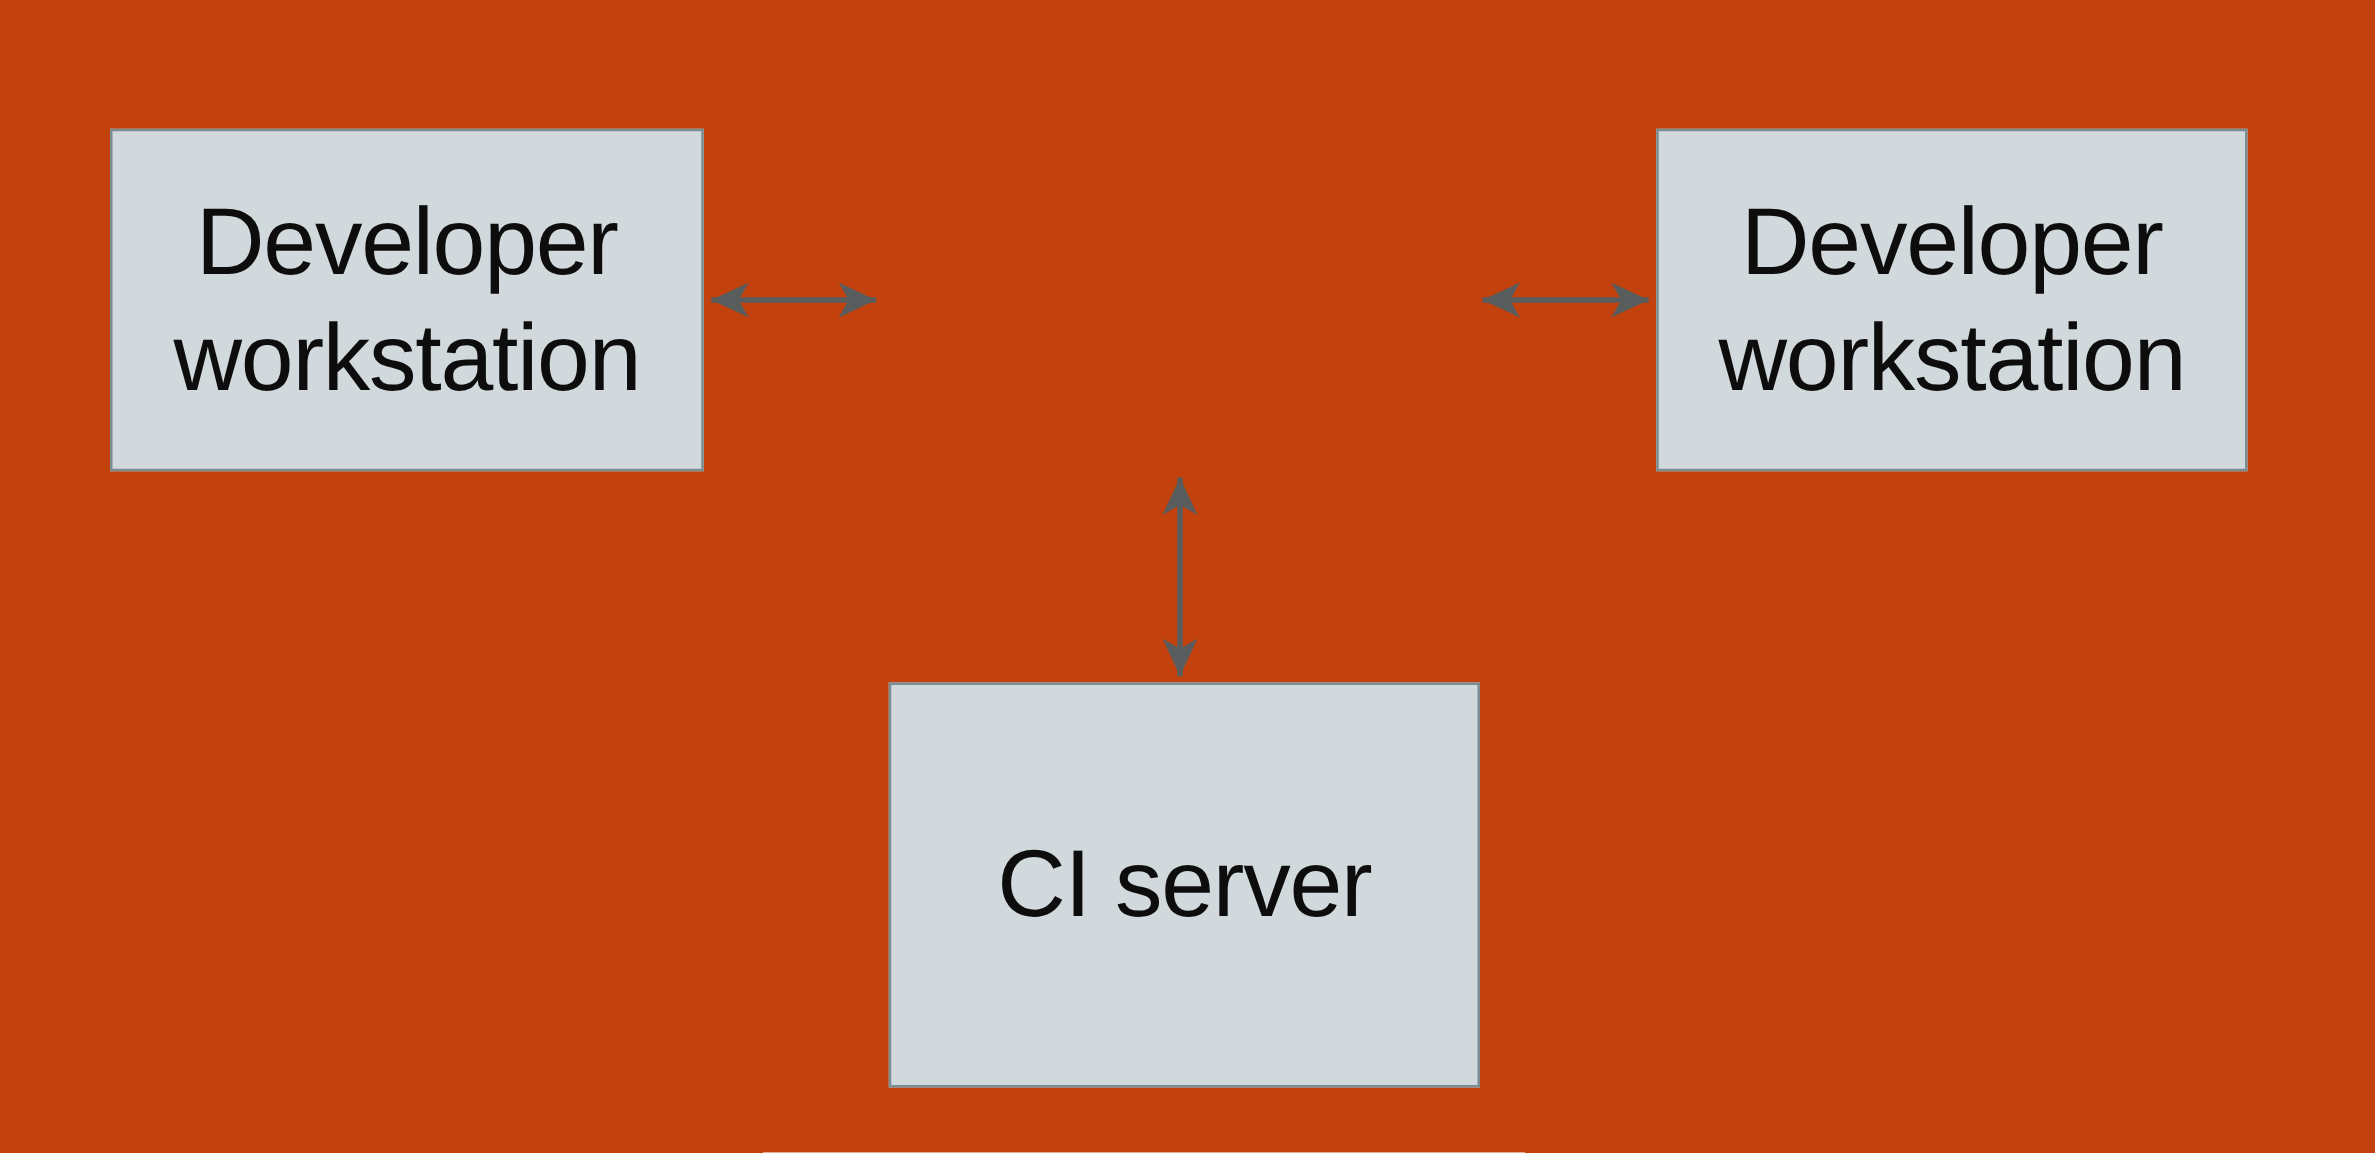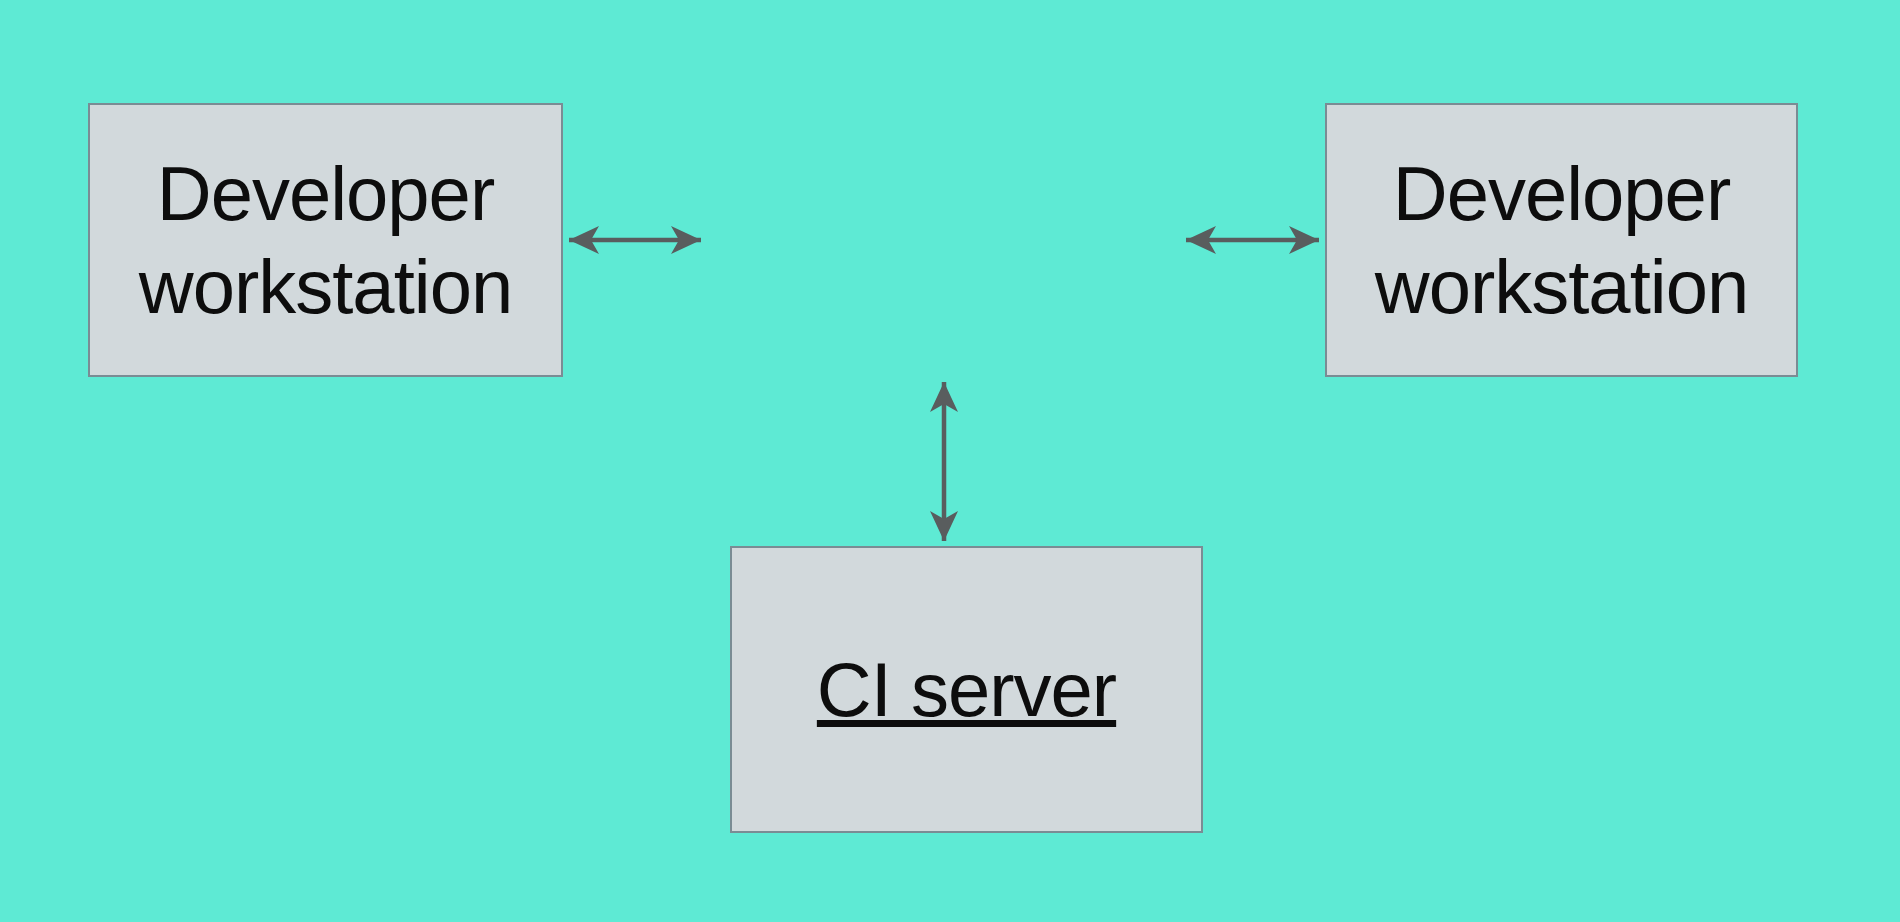--- a/index.html
+++ b/index.html
@@ -4,21 +4,21 @@
 <style>
   html, body {
     margin: 0;
     padding: 0;
     background: #ffffff;
   }
   #canvas {
     position: relative;
     width: 1900px;
     height: 922px;
-    background: #5eead4;
+    background: #c2410c;
     font-family: "Liberation Sans", "DejaVu Sans", sans-serif;
     overflow: hidden;
   }
   .node {
     position: absolute;
     box-sizing: border-box;
     background: #d2d9dc;
     border: 2px solid #7a8c94;
     display: flex;
     align-items: center;
@@ -26,21 +26,21 @@
     text-align: center;
     color: #0d0d0d;
     font-size: 76px;
     line-height: 1.23;
     white-space: pre-line;
     letter-spacing: -1px;
   }
   #node-dev-left   { left: 88px;   top: 103px; width: 475px; height: 274px; }
   #node-cache      { left: 707px;  top: 103px; width: 473px; height: 274px; }
   #node-dev-right  { left: 1325px; top: 103px; width: 473px; height: 274px; }
-  #node-ci         { left: 730px;  top: 546px; width: 473px; height: 287px; text-decoration: underline; }
+  #node-ci         { left: 711px;  top: 546px; width: 473px; height: 324px; }
   #edges {
     position: absolute;
     left: 0; top: 0;
     width: 1900px;
     height: 922px;
     pointer-events: none;
   }
 </style>
 </head>
 <body>

